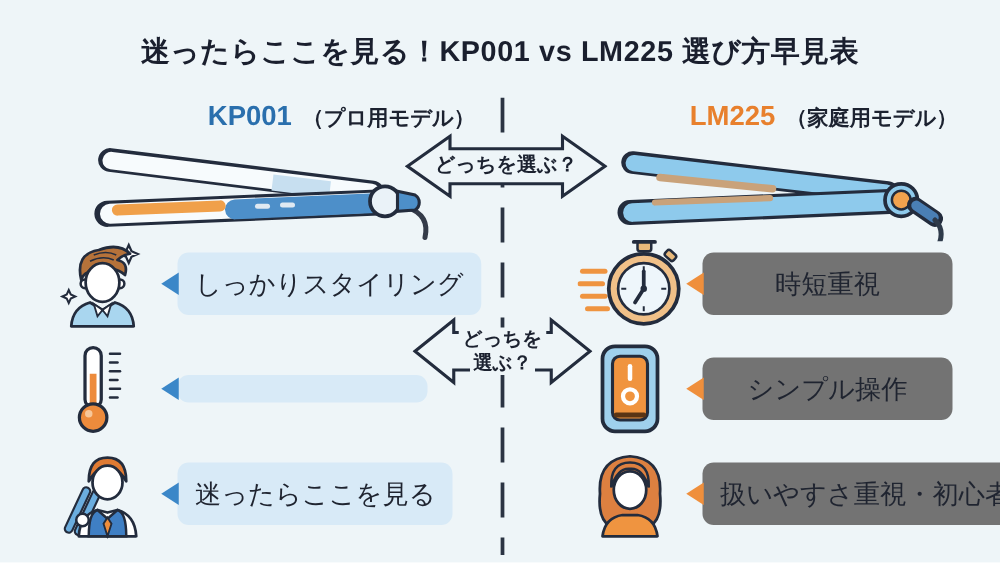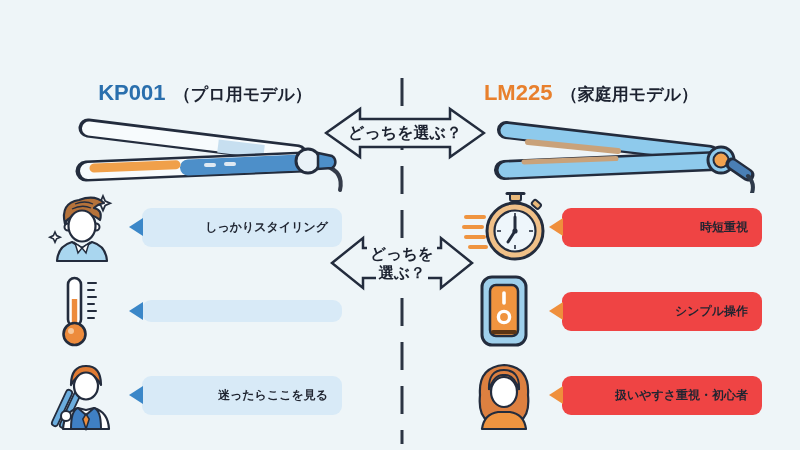--- a/index.html
+++ b/index.html
@@ -7,66 +7,67 @@
     position:relative;width:800px;height:450px;overflow:hidden;
     background:#eef5f8;
     font-family:"Liberation Sans","DejaVu Sans",sans-serif;
     color:#1c2230;
   }
   .title{
     position:absolute;top:26px;left:0;width:100%;text-align:center;
     font-size:23px;font-weight:800;letter-spacing:.5px;color:#1a1f2e;
   }
   .divider{position:absolute;left:399px;top:78px;z-index:1;}
-  .col-header{position:absolute;top:80px;text-align:center;font-weight:800;z-index:2;}
+  .col-header{position:absolute;top:80px;text-align:right;font-weight:800;z-index:2;}
   .col-header.left{left:30px;width:350px;}
   .col-header.right{left:416px;width:350px;}
   .model-name{font-size:22px;}
   .col-header.left .model-name{color:#2a6fad;}
   .col-header.right .model-name{color:#e8802d;}
   .model-type{font-size:17px;color:#1c2230;margin-left:4px;}
   .iron{position:absolute;top:108px;z-index:2;}
   .iron.left{left:68px;}
   .iron.right{left:488px;}
   .arrow-tag{position:absolute;z-index:3;}
   .arrow-tag svg{position:absolute;left:0;top:0;}
   .arrow-tag .arrow-text{
     position:absolute;left:0;top:0;width:100%;height:100%;
     display:flex;flex-direction:column;align-items:center;justify-content:center;
     font-weight:800;color:#1c2230;text-align:right;
   }
   .arrow-tag .arrow-text span{background:#eef5f8;padding:0 3px;line-height:1.25;}
   .arrow-top{left:324px;top:104px;width:162px;height:58px;font-size:16px;}
-  .arrow-mid{left:330px;top:230px;width:144px;height:66px;font-size:15.5px;}
+  .arrow-mid{left:330px;top:248px;width:144px;height:66px;font-size:15.5px;}
   .feature-row{position:absolute;display:flex;align-items:center;height:74px;z-index:2;}
   .feature-row.l{left:42px;}
   .feature-row.r{left:462px;}
   .icon-box{width:78px;display:flex;align-items:center;justify-content:center;flex:0 0 auto;}
   .feature-row.r .icon-box{width:84px;}
   .row-1{top:190px;} .row-2{top:274px;} .row-3{top:358px;}
   .bubble{
     position:relative;margin-left:22px;border-radius:9px;
-    padding:11px 14px;font-size:12px;font-weight:700;color:#1f2430;
-    min-width:200px;box-sizing:border-box;text-align:right;white-space:nowrap;
+    padding:11px 14px;font-size:21px;font-weight:400;color:#1f2430;
+    min-width:200px;box-sizing:border-box;text-align:center;white-space:nowrap;
   }
   .feature-row.r .bubble{margin-left:16px;}
   .bubble.blue{background:#d8eaf7;}
-  .bubble.orange{background:#ef4444;}
+  .bubble.orange{background:#737373;}
   .pointer{
     position:absolute;left:-13px;top:50%;transform:translateY(-50%);
     width:0;height:0;border-top:9px solid transparent;border-bottom:9px solid transparent;
   }
   .pointer.blue{border-right:14px solid #3b87c8;}
   .pointer.orange{border-right:14px solid #ef8f3c;}
 </style>
 </head>
 <body>
 
 <div class="canvas">
 
+  <div class="title">迷ったらここを見る！KP001 vs LM225 選び方早見表</div>
 
   <svg class="divider" width="6" height="366">
     <line x1="3" y1="0" x2="3" y2="366" stroke="#2b3443" stroke-width="3" stroke-dasharray="28 16"></line>
   </svg>
 
   <div class="col-header left">
     <span class="model-name">KP001</span>
     <span class="model-type">（プロ用モデル）</span>
   </div>
   <div class="col-header right">

